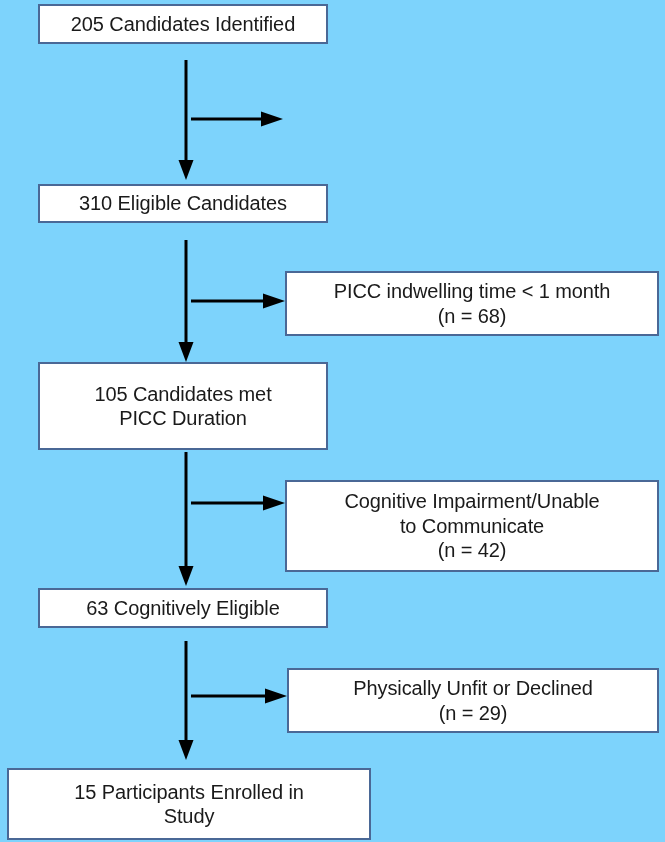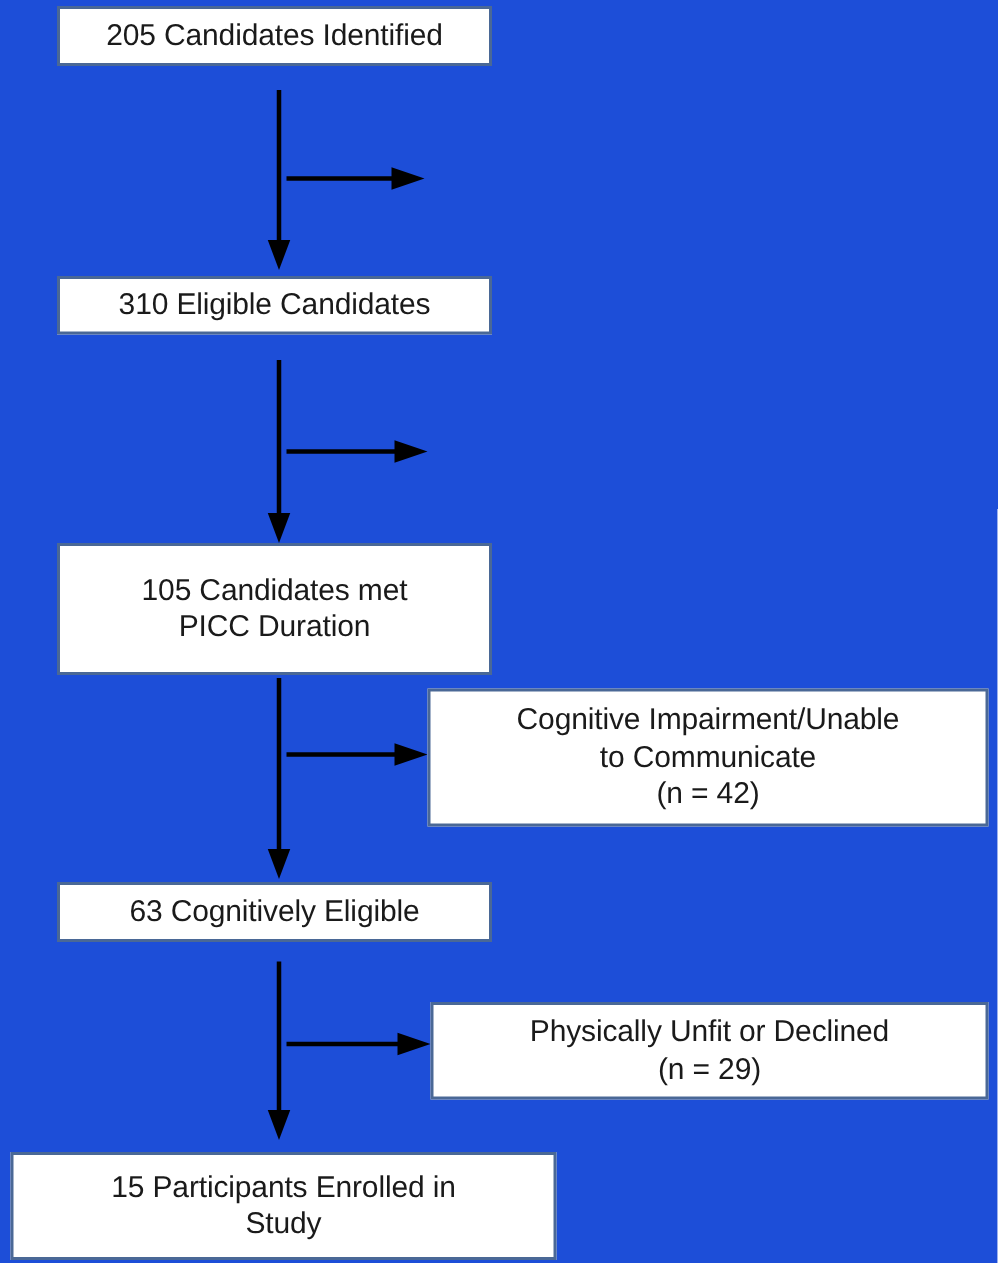--- a/index.html
+++ b/index.html
@@ -7,21 +7,21 @@
     padding: 0;
     background: #ffffff;
   }
   body {
     font-family: "Liberation Sans", sans-serif;
   }
   #flowchart {
     position: relative;
     width: 665px;
     height: 842px;
-    background: #1d4ed8;
+    background: #7dd3fc;
     overflow: hidden;
   }
   .node {
     position: absolute;
     box-sizing: border-box;
     background: #ffffff;
     border: 2px solid #4a6491;
     display: flex;
     align-items: center;
     justify-content: center;
@@ -86,41 +86,45 @@
     </svg>
   </div>
 
   <div class="arrow" style="left:191px; top:292px;">
     <svg width="94" height="18" viewBox="0 0 94 18" aria-hidden="true">
       <line x1="0" y1="9" x2="76" y2="9" stroke="#000000" stroke-width="3"></line>
       <polygon points="94,9 72,1.5 72,16.5" fill="#000000"></polygon>
     </svg>
   </div>
 
+  <div class="node exclusion" style="left:285px; top:271px; width:374px; height:65px;">
+    <span class="node-text">PICC indwelling time &lt; 1 month
+(n = 68)</span>
+  </div>
 
   <div class="node main" style="left:38px; top:362px; width:290px; height:88px;">
     <span class="node-text">105 Candidates met
 PICC Duration</span>
   </div>
 
   <div class="arrow" style="left:177px; top:452px;">
     <svg width="18" height="134" viewBox="0 0 18 134" aria-hidden="true">
       <line x1="9" y1="0" x2="9" y2="118" stroke="#000000" stroke-width="3"></line>
       <polygon points="9,134 1.5,114 16.5,114" fill="#000000"></polygon>
     </svg>
   </div>
 
   <div class="arrow" style="left:191px; top:494px;">
     <svg width="94" height="18" viewBox="0 0 94 18" aria-hidden="true">
       <line x1="0" y1="9" x2="76" y2="9" stroke="#000000" stroke-width="3"></line>
       <polygon points="94,9 72,1.5 72,16.5" fill="#000000"></polygon>
     </svg>
   </div>
 
-  <div class="node exclusion" style="left:285px; top:459px; width:374px; height:92px;">
+  <div class="node exclusion" style="left:285px; top:480px; width:374px; height:92px;">
     <span class="node-text">Cognitive Impairment/Unable
 to Communicate
 (n = 42)</span>
   </div>
 
   <div class="node main" style="left:38px; top:588px; width:290px; height:40px;text-align:center;">
     <span class="node-text">63 Cognitively Eligible</span>
   </div>
 
   <div class="arrow" style="left:177px; top:641px;">

